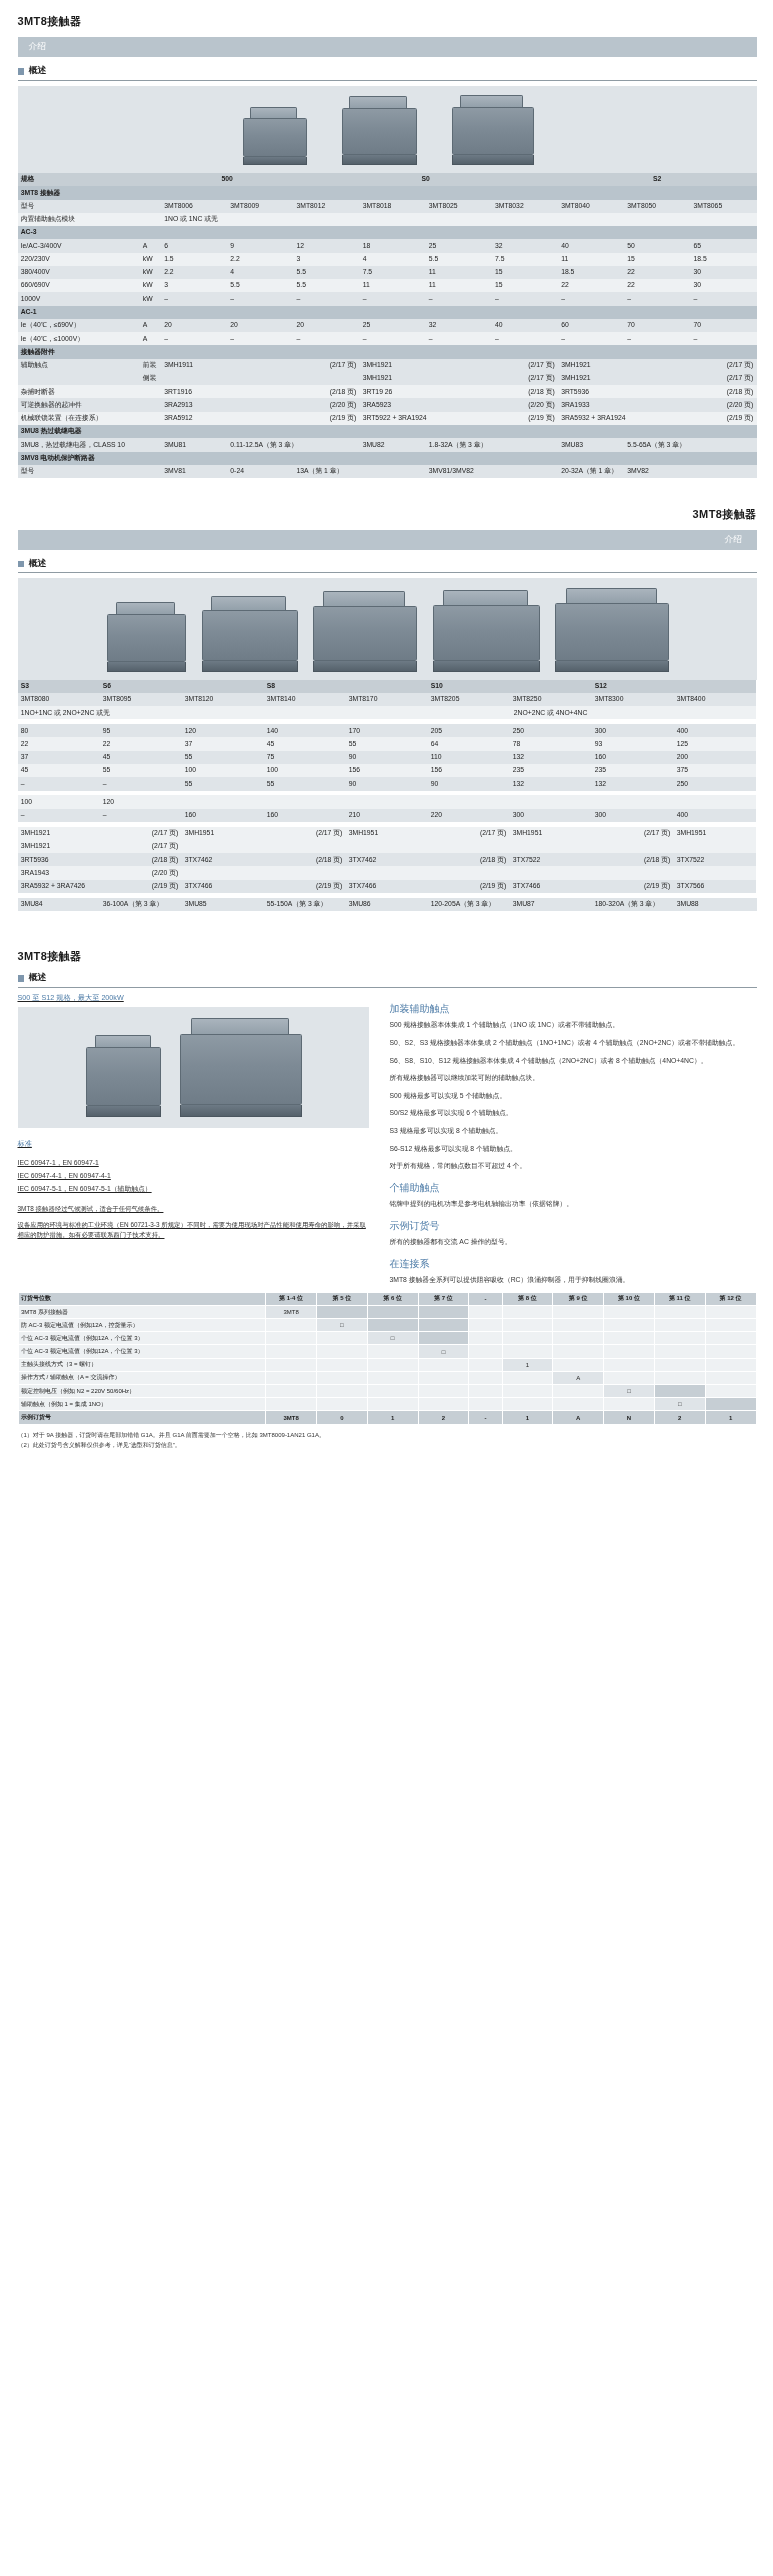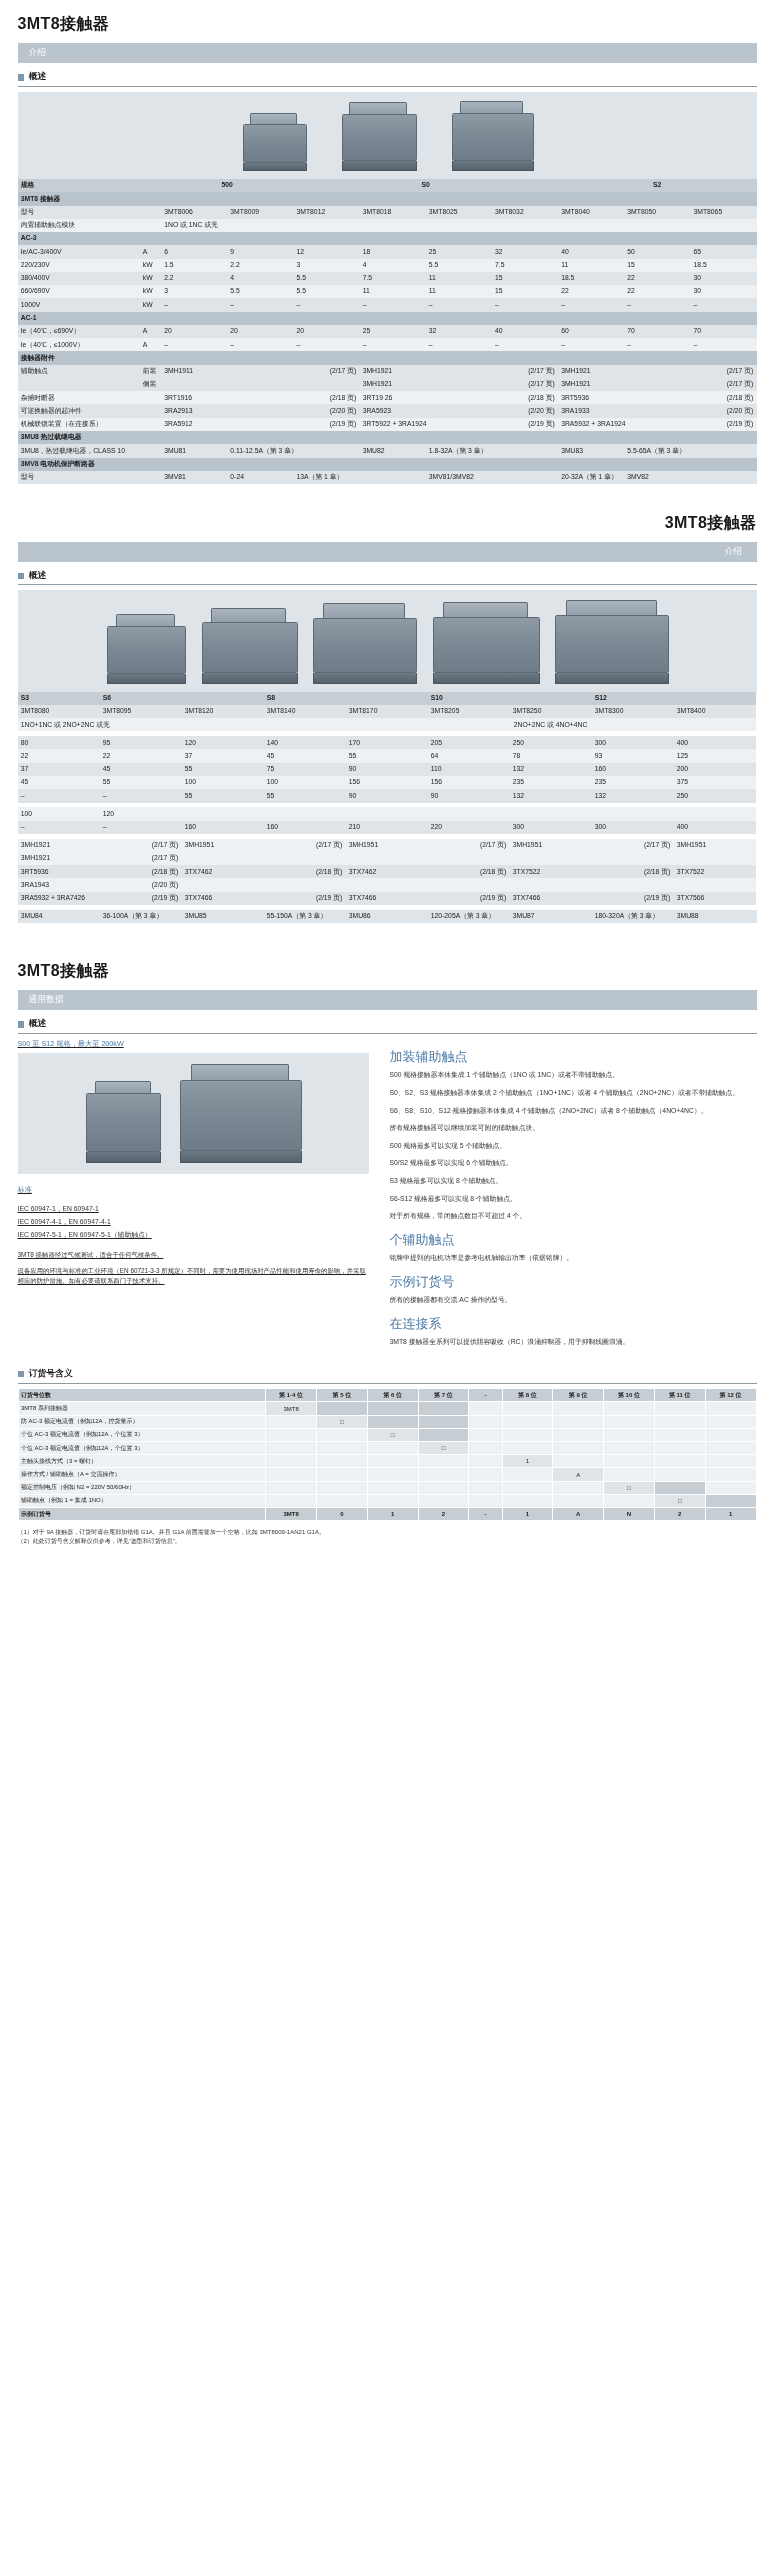--- a/index.html
+++ b/index.html
@@ -6,21 +6,21 @@
   body{
     width:774px;
     background:#ffffff;
     font-family:"Liberation Sans", sans-serif;
     font-size:8px;
     color:#222;
     -webkit-font-smoothing:antialiased;
   }
   .page{width:774px;position:relative;}
   h1.title{
-    font-size:16px;
+    font-size:11px;
     font-weight:bold;
     color:#1a1a1a;
     margin:14.4px 0 8px 17.5px;
     letter-spacing:0.4px;
   }
   .subbar{
     background:#b9c4cc;
     color:#ffffff;
     font-size:8.8px;
     padding:4px 0 4px 11px;
@@ -93,21 +93,21 @@
   }
   .note{
     font-size:6.4px;color:#333;line-height:1.6;
   }
   .twocol{display:flex;gap:21px;margin:4.8px 17.5px 0 17.5px;}
   .twocol .left{width:351px;text-decoration:underline;}
   .twocol .right{width:351px;}
   .bluelabel{color:#4b7aa6;font-size:7.2px;margin-bottom:4.8px;}
   .stdlist{margin-top:8px;font-size:6.8px;line-height:1.9;color:#333;}
   .rightblock h4{
-    font-size:13px;color:#4b7aa6;margin:9.6px 0 3.2px 0;font-weight:normal;
+    font-size:10px;color:#4b7aa6;margin:9.6px 0 3.2px 0;font-weight:normal;
   }
   .rightblock p{margin:0 0 6.4px 0;font-size:6.8px;line-height:1.65;color:#333;}
   .footnotes{margin:6.4px 17.5px 16px 17.5px;font-size:6px;color:#333;line-height:1.6;}
   table.ord{border-collapse:collapse;width:739px;margin:0 17.5px;table-layout:fixed;}
   table.ord td{border:0.8px solid #ffffff;font-size:6px;padding:1.6px 2.4px;background:#eef1f3;}
   table.ord td.h{background:#c6ced4;font-weight:bold;text-align:center;}
   table.ord td.lbl{background:#eef1f3;text-align:left;}
   table.ord td.mark{background:#c6ced4;}
   table.ord td.val{background:#dfe4e8;text-align:center;}
   .spacer{height:14.4px;}
@@ -646,21 +646,20 @@
         <td colspan="2">3MU88</td>
       </tr>
     </tbody>
   </table>
 </div>
 
 <div class="bigspacer"></div>
 
 <div class="page">
   <h1 class="title">3MT8接触器</h1>
-  <div class="subbar">通用数据</div>
   <div class="secthead">
     <span class="sq"></span>
     <span>概述</span>
   </div>
 
   <div class="twocol">
     <div class="left">
       <div class="bluelabel">S00 至 S12 规格，最大至 200kW</div>
       <div style="background:#dfe4e8;padding:11px 8px;display:flex;justify-content:center;gap:21px;align-items:flex-end;">
         <div class="ctr" style="width:73px;">
@@ -715,24 +714,20 @@
       <p>对于所有规格，常闭触点数目不可超过 4 个。</p>
       <h4>个辅助触点</h4>
       <p>铭牌中提到的电机功率是参考电机轴输出功率（依据铭牌）。</p>
       <h4>示例订货号</h4>
       <p>所有的接触器都有交流 AC 操作的型号。</p>
       <h4>在连接系</h4>
       <p>3MT8 接触器全系列可以提供阻容吸收（RC）浪涌抑制器，用于抑制线圈浪涌。</p>
     </div>
   </div>
 
-  <div class="secthead" style="margin-top:14.4px;">
-    <span class="sq"></span>
-    <span>订货号含义</span>
-  </div>
 
   <table class="ord">
     <colgroup>
       <col style="width:239px">
         <col style="width:49px">
         <col style="width:49px">
       <col style="width:49px">
         <col style="width:49px">
         <col style="width:32px">
       <col style="width:49px">

